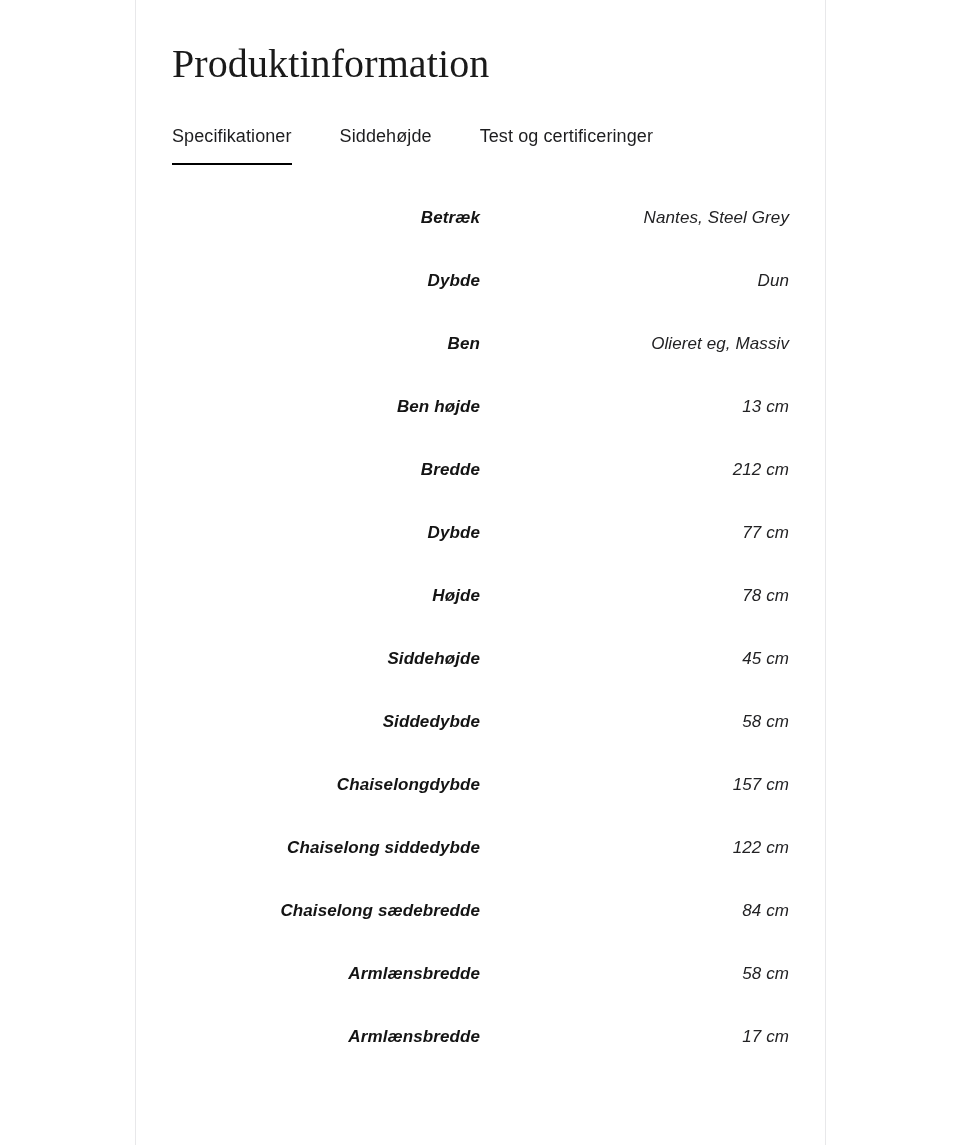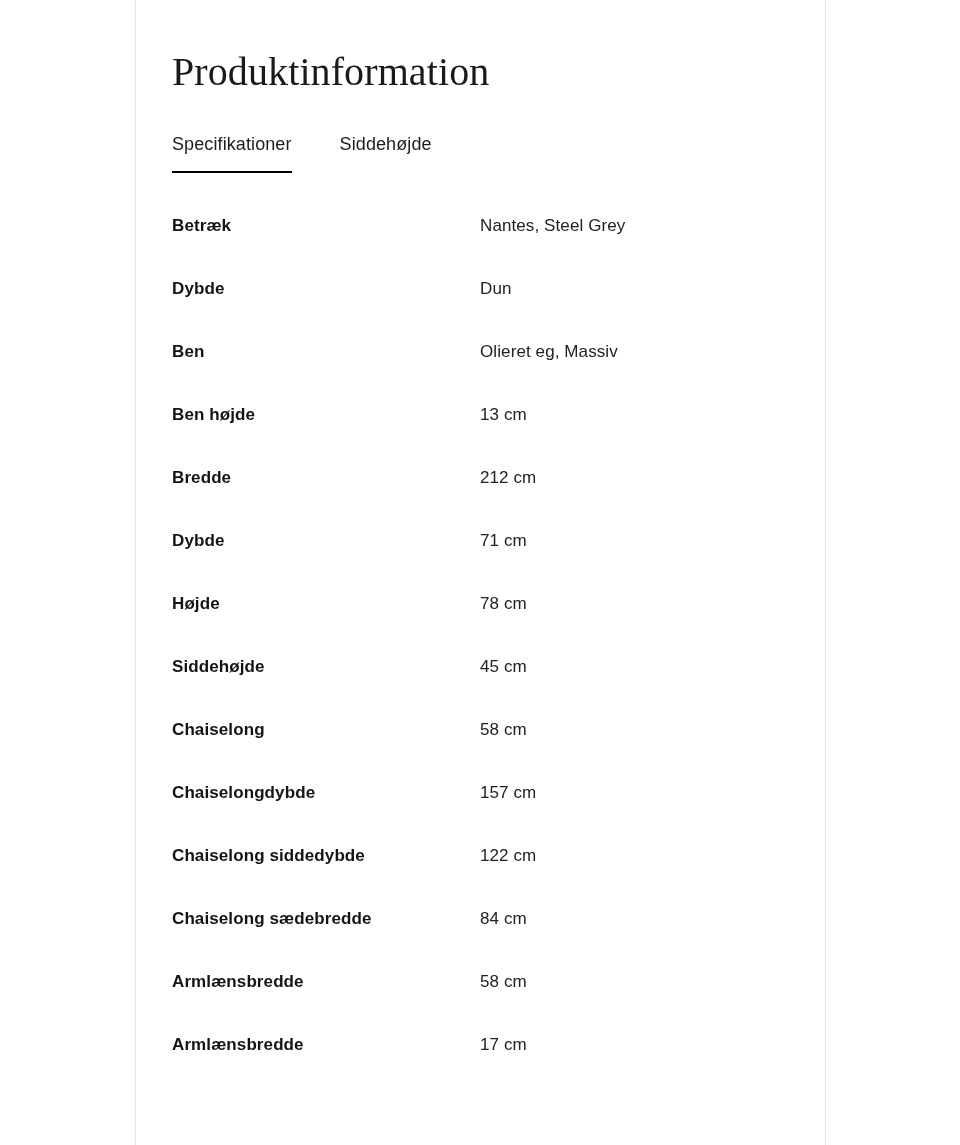--- a/index.html
+++ b/index.html
@@ -34,21 +34,21 @@
   .rule-left  { left: 135px; }
   .rule-right { left: 825px; }
 
   .content {
     position: absolute;
     left: 136px;
     top: 0;
     width: 689px;
     height: 1145px;
     box-sizing: border-box;
-    padding: 8px 36px;
+    padding: 0 36px;
   }
 
   
   .page-title {
     margin: 0;
     padding-top: 40px;
     font-family: "Liberation Serif", "DejaVu Serif", serif;
     font-size: 40px;
     font-weight: 400;
     line-height: 1.18;
@@ -101,24 +101,25 @@
 
   
   .spec-table {
     width: 100%;
     border-collapse: collapse;
     margin-top: 42px;
   }
   .spec-table tr { height: 63px; }
   .spec-table th,
   .spec-table td {
-    text-align: left;
+    text-align: right;
     vertical-align: top;
     padding: 0;
     border: 0;
+    font-style: italic;
   }
   .spec-label {
     width: 308px;
     font-size: 17px;
     line-height: 22px;
     font-weight: 700;
     color: #141414;
     letter-spacing: 0.1px;
     white-space: nowrap;
   }
@@ -149,20 +150,24 @@
       <button class="tab is-active">
         <span>Specifikationer</span>
         <span class="tab-underline"></span>
       </button>
 
       <button class="tab">
         <span>Siddehøjde</span>
         <span class="tab-underline"></span>
       </button>
 
+      <button class="tab">
+        <span>Test og certificeringer</span>
+        <span class="tab-underline"></span>
+      </button>
     </div>
 
     <table class="spec-table">
       <tbody>
 
         <tr>
           <th class="spec-label">Betræk</th>
           <td class="spec-value">Nantes, Steel Grey</td>
         </tr>
 
@@ -181,35 +186,35 @@
           <td class="spec-value">13 cm</td>
         </tr>
 
         <tr>
           <th class="spec-label">Bredde</th>
           <td class="spec-value">212 cm</td>
         </tr>
 
         <tr>
           <th class="spec-label">Dybde</th>
-          <td class="spec-value">71 cm</td>
+          <td class="spec-value">77 cm</td>
         </tr>
 
         <tr>
           <th class="spec-label">Højde</th>
           <td class="spec-value">78 cm</td>
         </tr>
 
         <tr>
           <th class="spec-label">Siddehøjde</th>
           <td class="spec-value">45 cm</td>
         </tr>
 
         <tr>
-          <th class="spec-label">Chaiselong</th>
+          <th class="spec-label">Siddedybde</th>
           <td class="spec-value">58 cm</td>
         </tr>
 
         <tr>
           <th class="spec-label">Chaiselongdybde</th>
           <td class="spec-value">157 cm</td>
         </tr>
 
         <tr>
           <th class="spec-label">Chaiselong siddedybde</th>

